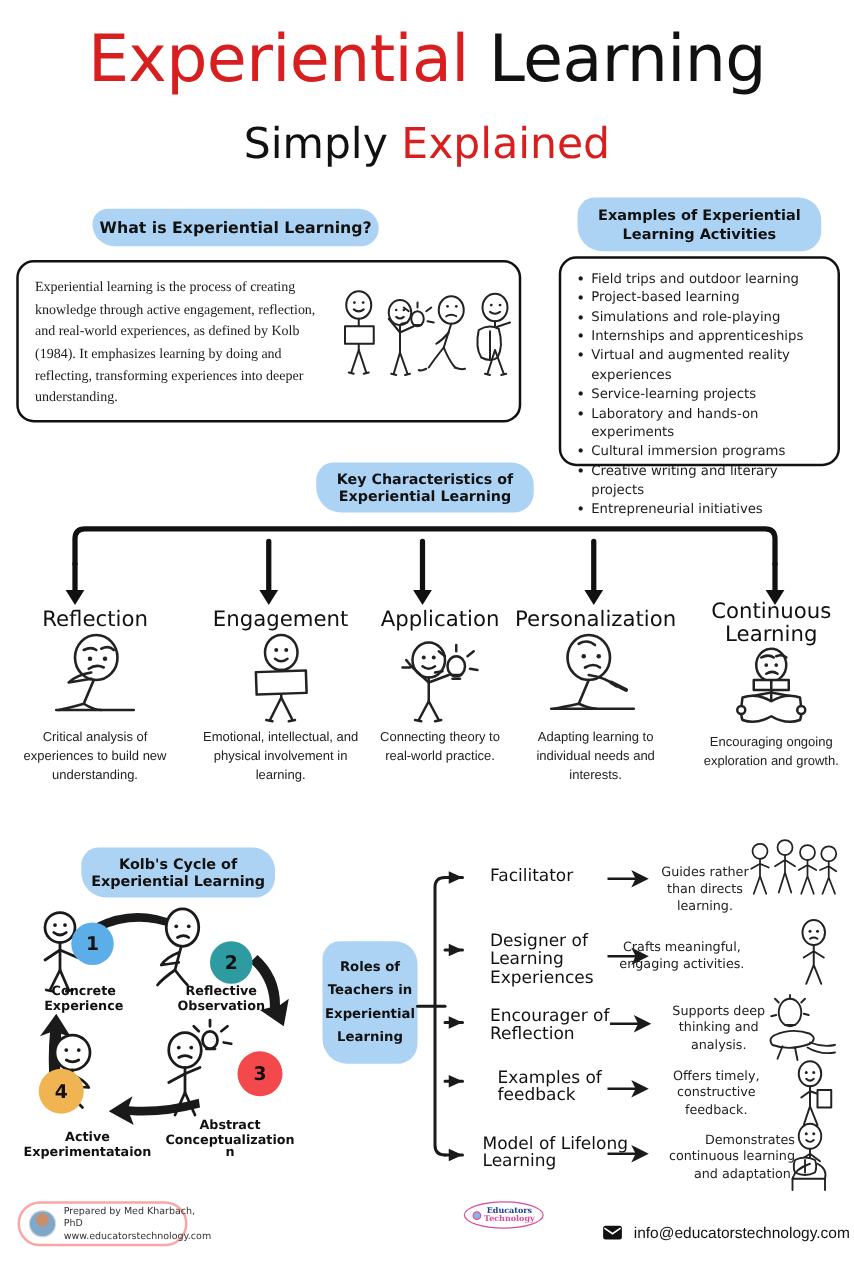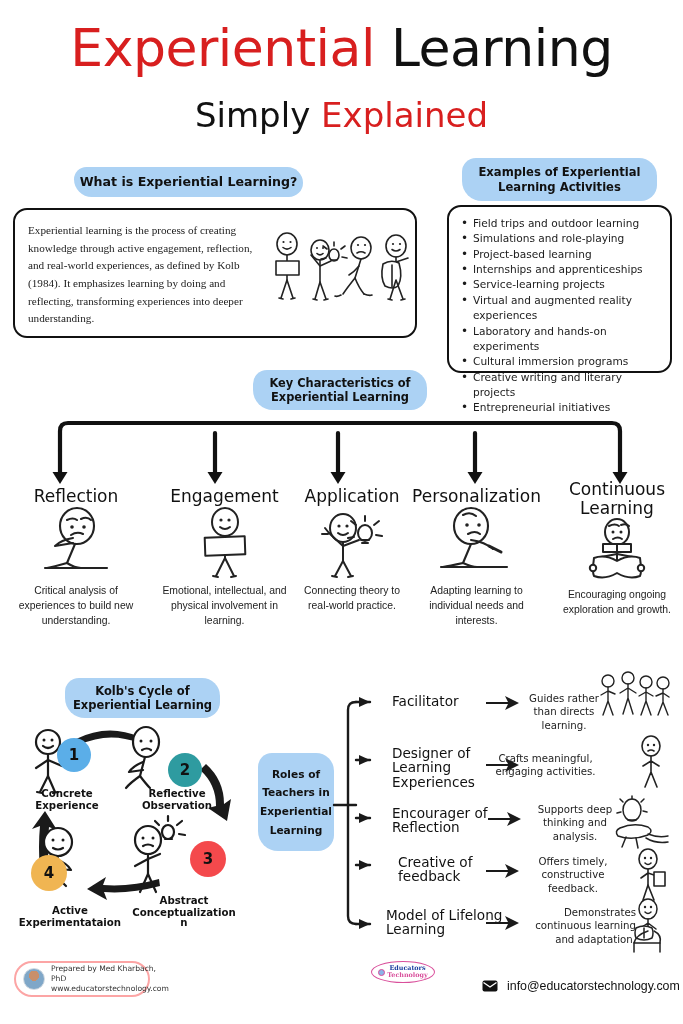--- a/index.html
+++ b/index.html
@@ -220,25 +220,25 @@
   </div>
 
   <div class="pill" style="left:462px; top:158px; width:195px; height:43px; font-size:11.6px; flex-direction:column;">
     <span>Examples of Experiential</span>
     <span>Learning Activities</span>
   </div>
 
   <div class="obox" style="left:447px; top:205px; width:225px; height:168px; padding:9px 8px 9px 10px;">
     <ul class="exlist">
       <li>Field trips and outdoor learning</li>
+      <li>Project-based learning</li>
       <li>Simulations and role-playing</li>
-      <li>Project-based learning</li>
       <li>Internships and apprenticeships</li>
+      <li>Virtual and augmented reality experiences</li>
       <li>Service-learning projects</li>
-      <li>Virtual and augmented reality experiences</li>
       <li>Laboratory and hands-on experiments</li>
       <li>Cultural immersion programs</li>
       <li>Creative writing and literary projects</li>
       <li>Entrepreneurial initiatives</li>
     </ul>
   </div>
 
   <div class="pill" style="left:253px; top:370px; width:174px; height:40px; font-size:11.4px; flex-direction:column;">
     <span>Key Characteristics of</span>
     <span>Experiential Learning</span>
@@ -489,21 +489,21 @@
   <div class="role-name" style="left:392px; top:746px; width:116px;">
     <div>Designer of</div>
     <div>Learning</div>
     <div>Experiences</div>
   </div>
   <div class="role-name" style="left:392px; top:806px; width:125px;">
     <div>Encourager of</div>
     <div>Reflection</div>
   </div>
   <div class="role-name" style="left:398px; top:855px; width:118px;">
-    <div>Creative of</div>
+    <div>Examples of</div>
     <div>feedback</div>
   </div>
   <div class="role-name" style="left:386px; top:908px; width:130px;">
     <div>Model of Lifelong</div>
     <div>Learning</div>
   </div>
 
   <svg style="position:absolute; left:480px; top:690px;" width="50" height="250" viewBox="0 0 50 250">
     <g fill="#1a1a1a" stroke="none">
       <path d="M6 12 h22 l-3 -6 l14 7 l-14 7 l3 -6 h-22 Z"></path>

